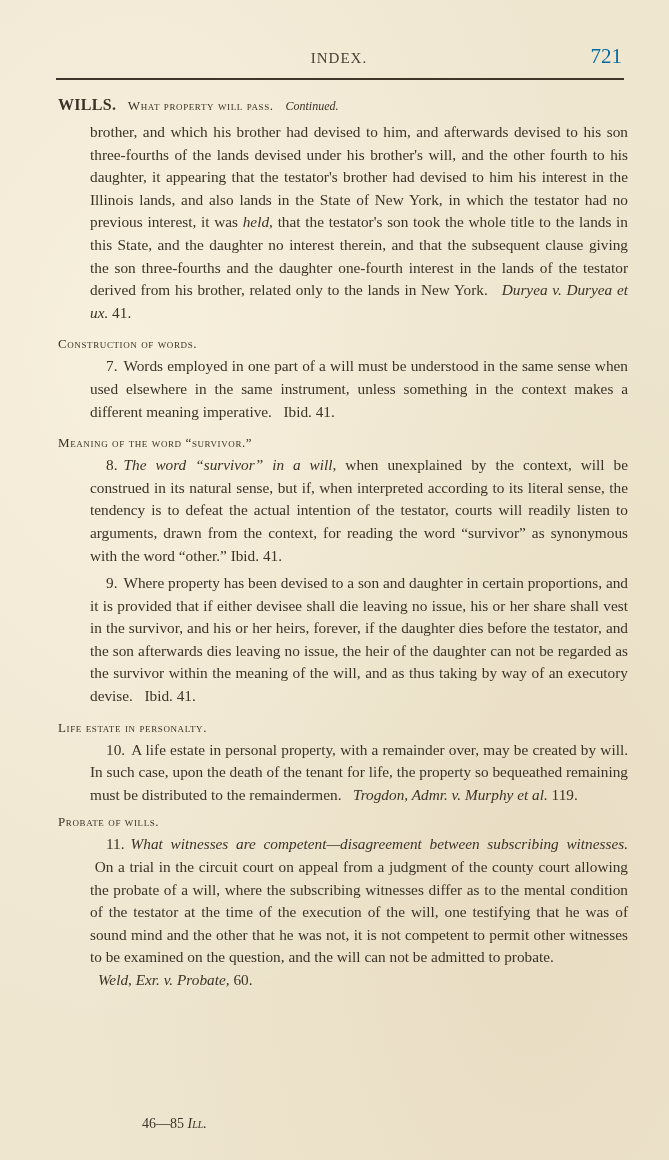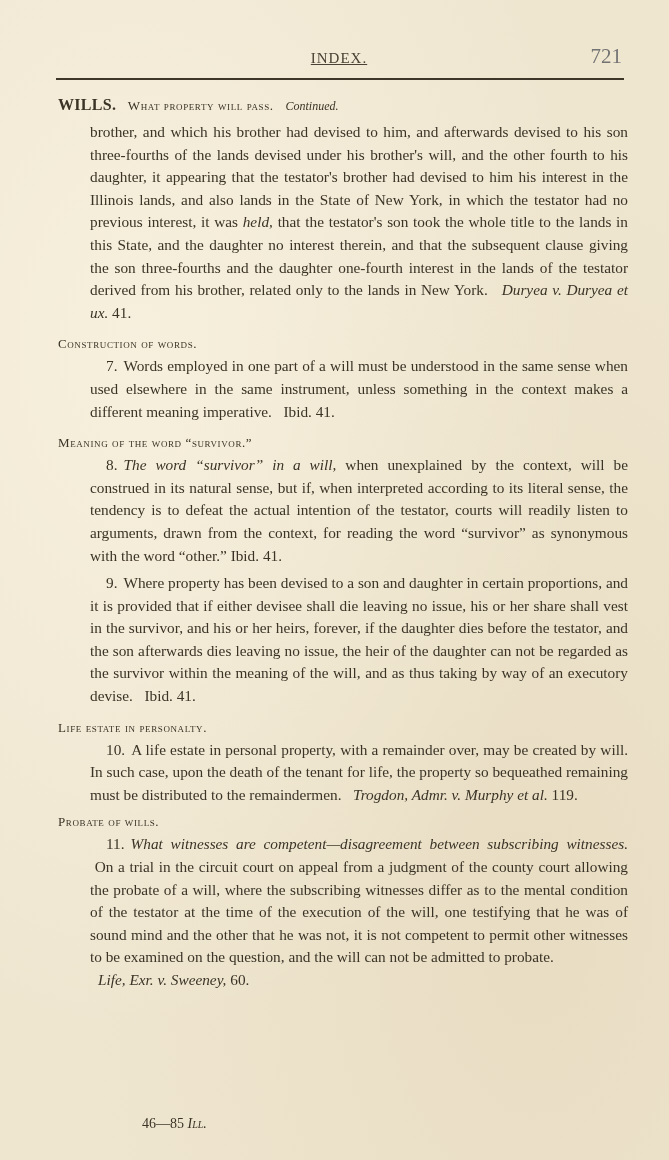--- a/index.html
+++ b/index.html
@@ -12,24 +12,24 @@
       font-family: "Liberation Serif", "DejaVu Serif", serif;
       color: #3a3326;
       position: relative;
     }
     .page { position: absolute; left: 0; top: 0; width: 669px; height: 1160px; }
     .running-head {
       position: absolute; top: 44px; left: 56px; width: 566px; height: 30px;
     }
     .running-head .title {
       position: absolute; left: 0; width: 100%; text-align: center;
-      top: 6px; font-size: 15px; letter-spacing: 1px; color: #4a4234; text-decoration: underline;
+      top: 6px; font-size: 15px; letter-spacing: 1px; color: #4a4234;
     }
     .running-head .pageno {
-      position: absolute; right: 0; top: 0; font-size: 21px; color: #737373;
+      position: absolute; right: 0; top: 0; font-size: 21px; color: #0369a1;
     }
     .rule {
       position: absolute; top: 78px; left: 56px; width: 568px; height: 2px;
       background: #3d3629;
     }
     .content {
       position: absolute; top: 94px; left: 58px; width: 570px;
       font-size: 15.3px; line-height: 22.6px;
     }
     .section-head {
@@ -85,21 +85,21 @@
     <div class="gap-s"></div>
     <p class="para"><span class="num">9.</span><span>Where property has been devised to a son and daughter in certain proportions, and it is provided that if either devisee shall die leaving no issue, his or her share shall vest in the survivor, and his or her heirs, forever, if the daughter dies before the testator, and the son afterwards dies leaving no issue, the heir of the daughter can not be regarded as the survivor within the meaning of the will, and as thus taking by way of an executory devise.</span> &nbsp;&nbsp;<span>Ibid. 41.</span></p>
 
     <div class="gap"></div>
     <div class="section-head">Life estate in personalty.</div>
     <p class="para"><span class="num">10.</span><span>A life estate in personal property, with a remainder over, may be created by will. In such case, upon the death of the tenant for life, the property so bequeathed remaining must be distributed to the remaindermen.</span> &nbsp;&nbsp;<i>Trogdon, Admr. v. Murphy et al.</i> <span>119.</span></p>
 
     <div class="gap-s"></div>
     <div class="section-head">Probate of wills.</div>
     <p class="para"><span class="num">11.</span><i>What witnesses are competent—disagreement between subscribing witnesses.</i> &nbsp;<span>On a trial in the circuit court on appeal from a judgment of the county court allowing the probate of a will, where the subscribing witnesses differ as to the mental condition of the testator at the time of the execution of the will, one testifying that he was of sound mind and the other that he was not, it is not competent to permit other witnesses to be examined on the question, and the will can not be admitted to probate.</span></p>
-    <div class="cite-line"><span>Life, Exr. v. Sweeney,</span> <span style="font-style:normal">60.</span></div>
+    <div class="cite-line"><span>Weld, Exr. v. Probate,</span> <span style="font-style:normal">60.</span></div>
 
   </div>
 
   <div class="footer-sig">
     <span>46—85</span>
     <span class="sc">Ill.</span>
   </div>
 
 </div>
 

